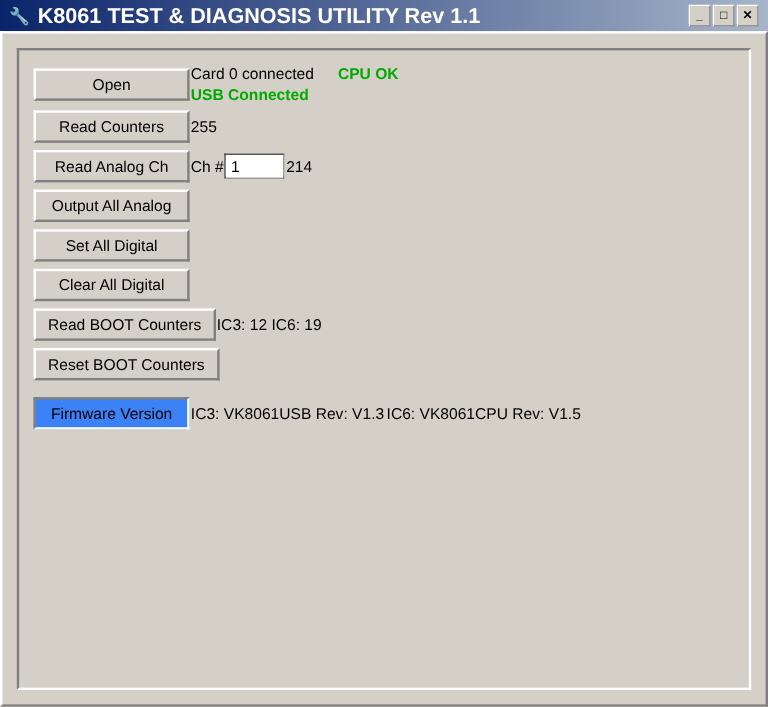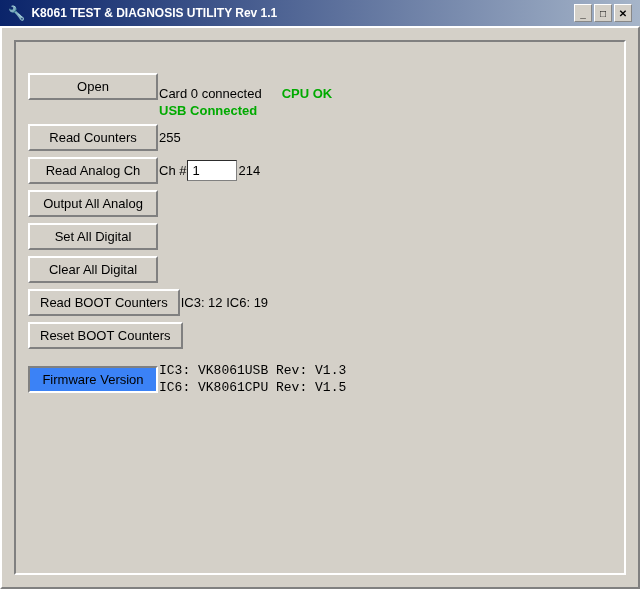--- a/index.html
+++ b/index.html
@@ -31,21 +31,21 @@
       display: flex;
       align-items: center;
       gap: 6px;
     }
 
     .title-icon {
       font-size: 14px;
     }
 
     .title-text {
-      font-size: 12px;
+      font-size: 18px;
       font-weight: bold;
       color: white;
     }
 
     .title-buttons {
       display: flex;
       gap: 2px;
     }
 
     .title-btn {
@@ -105,21 +105,20 @@
     }
 
     .btn-open {
       min-width: 130px;
     }
 
     .status-area {
       display: flex;
       flex-direction: column;
       gap: 2px;
-      margin-top: 32px;
     }
 
     .status-line {
       display: flex;
       gap: 20px;
       align-items: center;
     }
 
     .cpu-ok {
       color: #00aa00;
@@ -143,23 +142,22 @@
       font-size: 13px;
       font-family: Arial, sans-serif;
     }
 
     .boot-result {
       font-size: 13px;
     }
 
     .firmware-info {
       display: flex;
-      flex-direction: column;
+      flex-direction: row;
       gap: 2px;
-      font-family: Liberation Mono, monospace;
     }
 
     .btn-firmware {
       border: 2px solid;
       border-color: #808080 #fff #fff #808080;
       background: #3b82f6;
       padding: 4px 10px;
       min-width: 130px;
       font-size: 13px;
       cursor: pointer;

